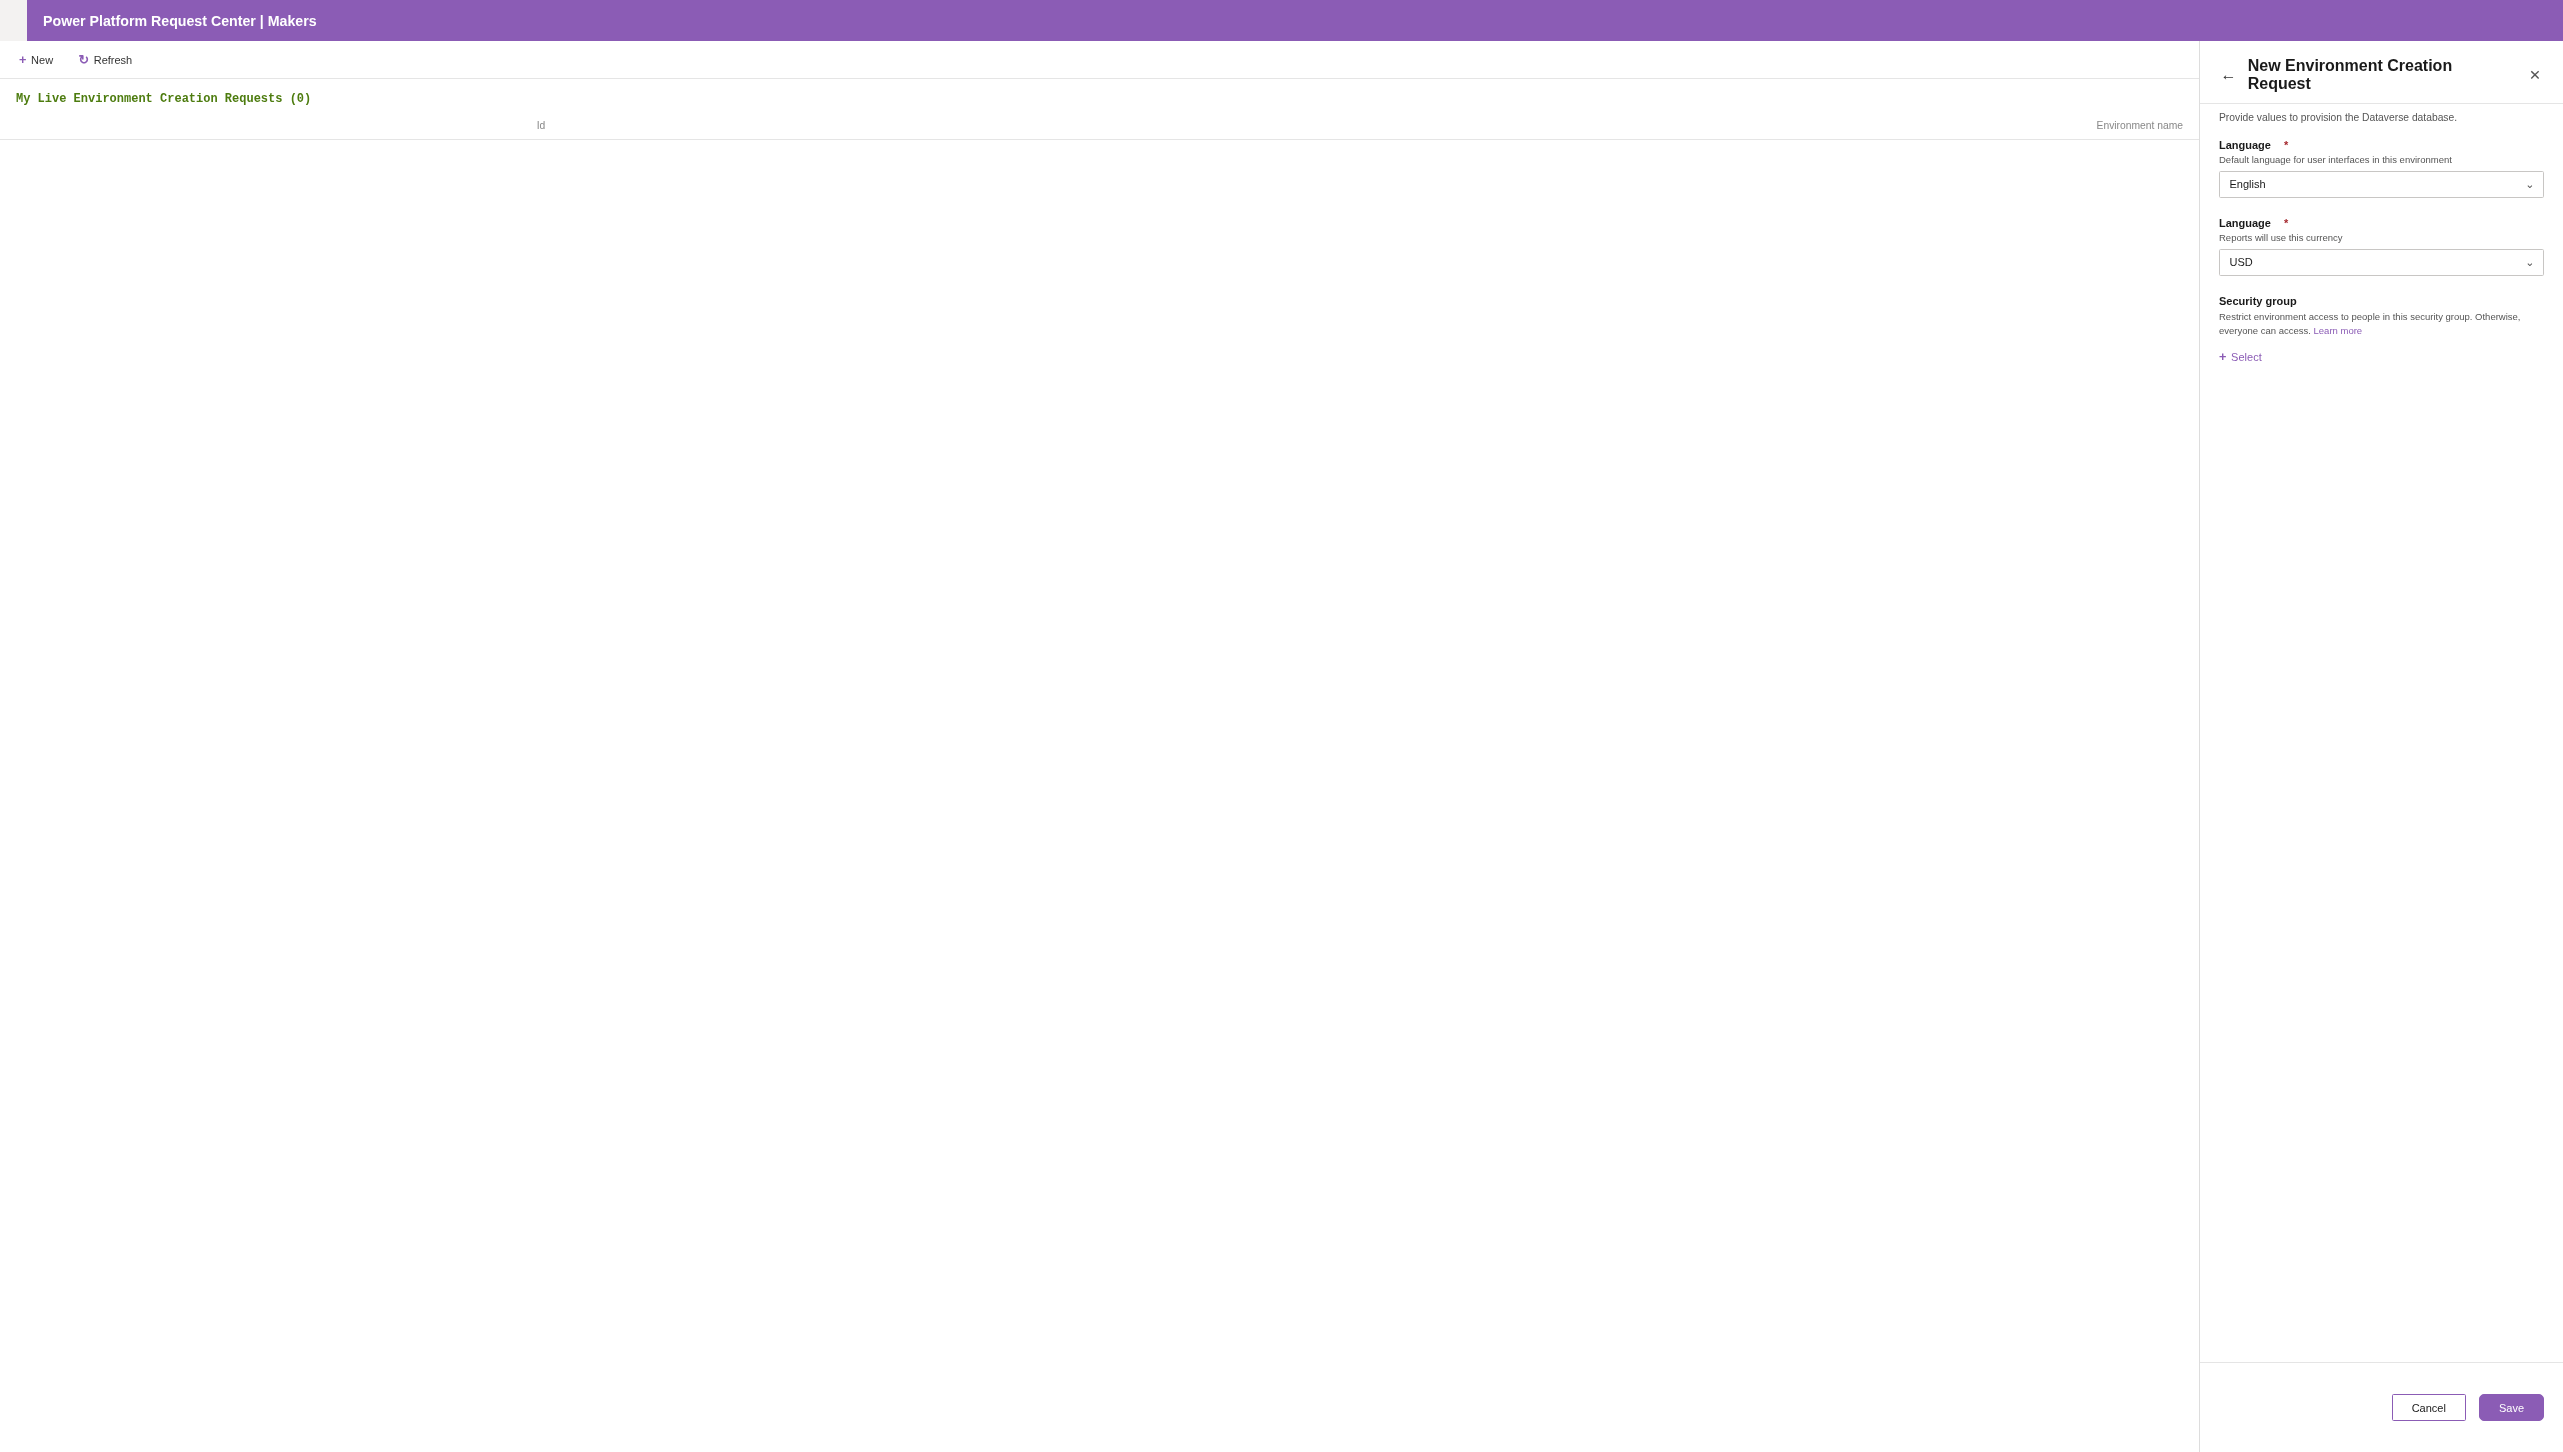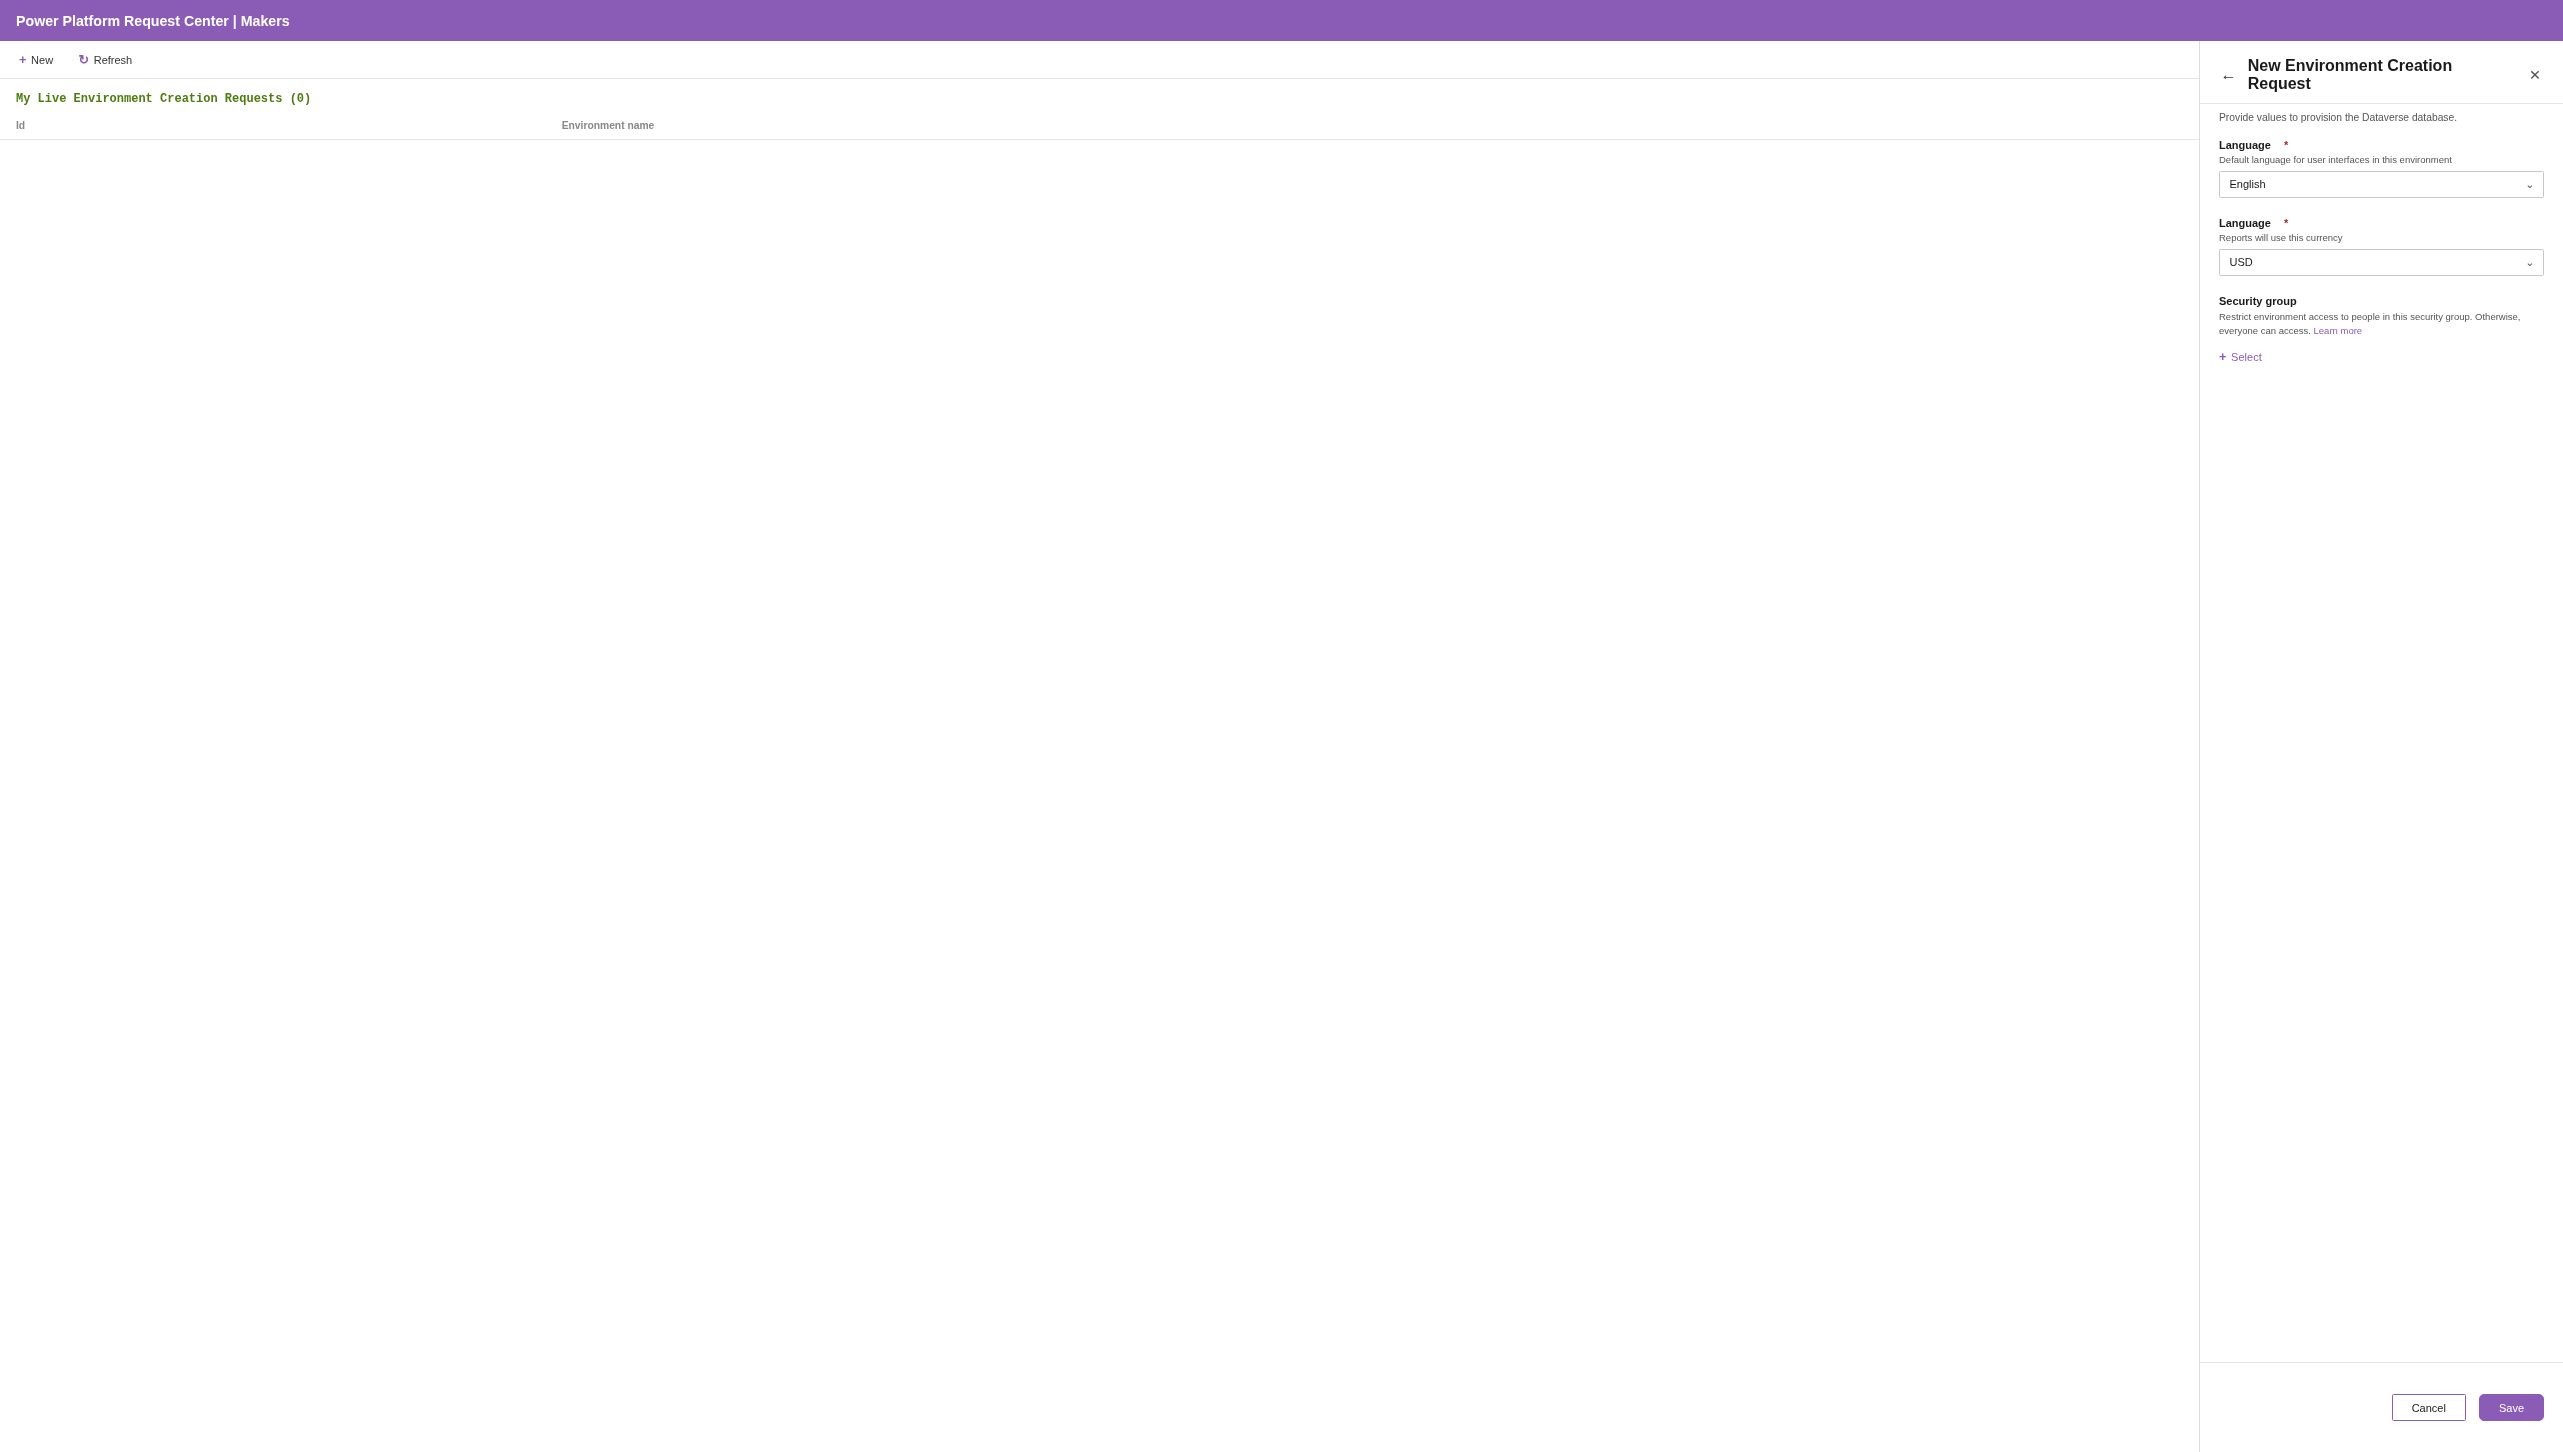--- a/index.html
+++ b/index.html
@@ -7,20 +7,21 @@
 
     
     .top-bar {
       background: #8B5CB5;
       color: white;
       padding: 8px 16px;
       display: flex;
       align-items: center;
       height: 41px;
       flex-shrink: 0;
+      margin-left: 27px;
     }
     .top-bar-title {
       font-size: 14.2px;
       font-weight: 600;
       color: white;
     }
 
     
     .main-layout {
       display: flex;
@@ -79,25 +80,25 @@
     table {
       width: 100%;
       border-collapse: collapse;
     }
 
     thead tr {
       border-bottom: 0.8px solid #e5e5e5;
     }
 
     th {
-      text-align: left;
+      text-align: right;
       padding: 8px 16px;
       font-size: 10.3px;
       color: #888;
-      font-weight: 700;
+      font-weight: 400;
       margin-left: 36px;
     }
 
     
     .side-panel {
       width: 364px;
       background: white;
       border-left: 0.8px solid #ddd;
       display: flex;
       flex-direction: column;

